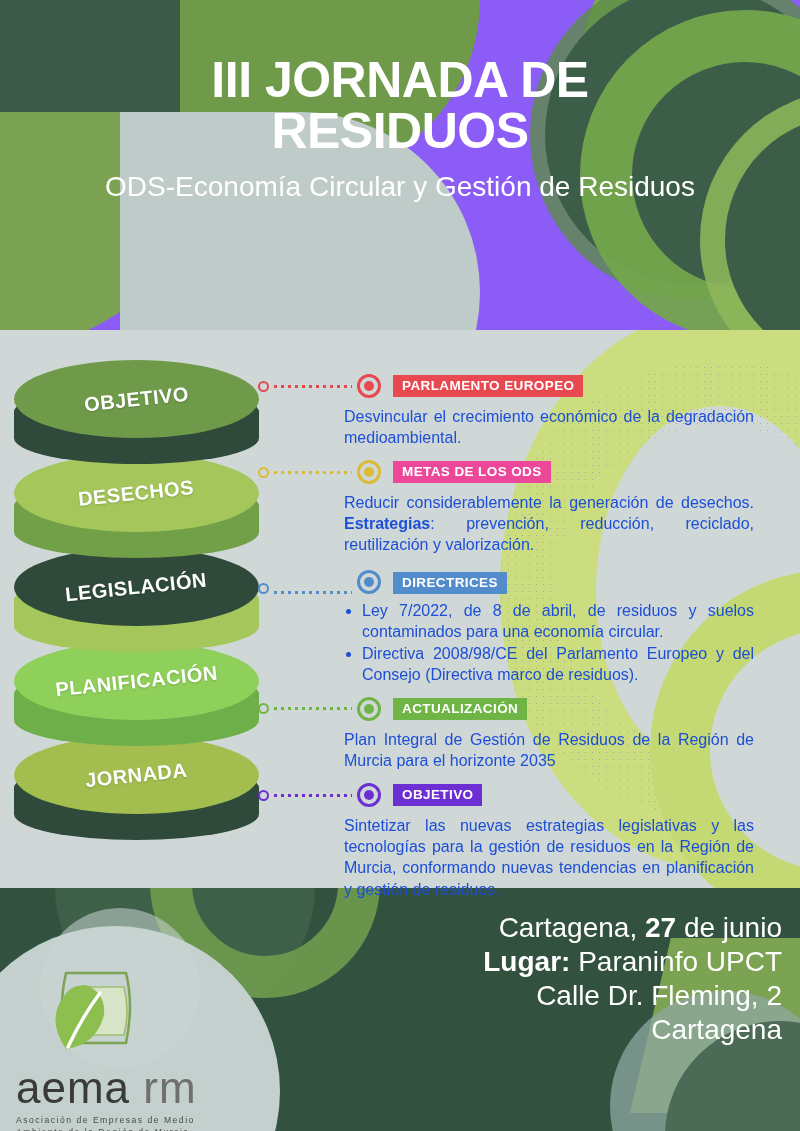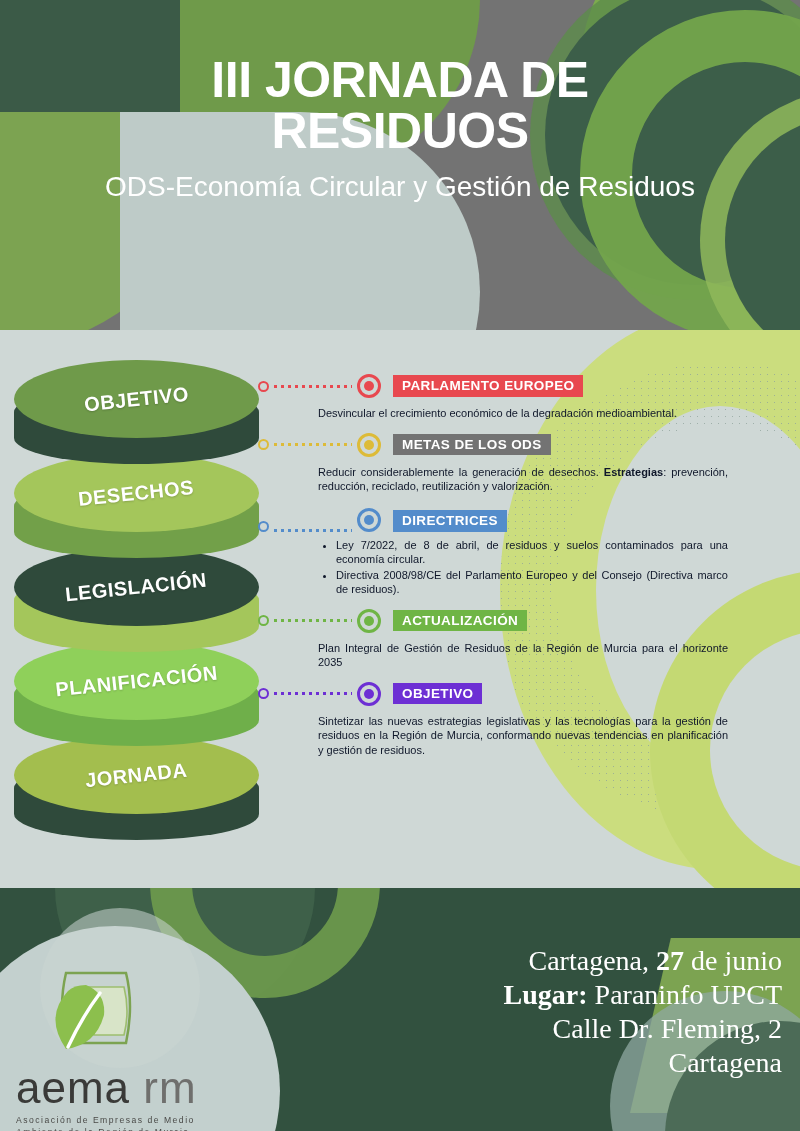--- a/index.html
+++ b/index.html
@@ -12,21 +12,21 @@
     position:relative;
     width:800px;
     height:1131px;
     overflow:hidden;
     background:#CFD8D6;
   }
 
   
   .header{
     position:absolute;left:0;top:0;width:800px;height:330px;
-    background:#737373;overflow:hidden;
+    background:#8b5cf6;overflow:hidden;
   }
   .hd-shape{position:absolute;}
   
   .hd-s1{left:-130px;top:-120px;width:330px;height:330px;border-radius:50%;background:#C3D0CE;}
   .hd-s3{left:-10px;top:112px;width:230px;height:240px;border-radius:0 0 230px 0;background:#7CA351;}
   
   .hd-s4{left:120px;top:-180px;width:360px;height:360px;border-radius:50%;background:#6F9A4A;}
   
   .hd-s5{left:0px;top:-10px;width:180px;height:122px;background:#3B5A47;}
   
@@ -111,43 +111,43 @@
      background-image:linear-gradient(to right, currentColor 45%, transparent 45%);
      background-size:7px 3px;background-repeat:repeat-x;}
   .dot-big{width:24px;height:24px;border-radius:50%;border:3.5px solid currentColor;box-sizing:border-box;
      display:flex;align-items:center;justify-content:center;flex:0 0 auto;}
   .dot-big i{display:block;width:10px;height:10px;border-radius:50%;background:currentColor;}
   .badge{
     margin-left:12px;color:#ffffff;font-weight:bold;font-size:13.5px;
     padding:4px 9px 4px 9px;letter-spacing:.4px;white-space:nowrap;line-height:1;
   }
   .item-body{
-    margin-left:60px;margin-top:6px;color:#0f172a;font-size:11px;line-height:1.32;
+    margin-left:86px;margin-top:6px;color:#1d4ed8;font-size:16px;line-height:1.32;
     text-align:justify;text-justify:inter-word;max-width:410px;
   }
   .item-body b{font-weight:bold;}
   .item-body ul{margin:0;padding-left:18px;}
   .item-body li{margin:0 0 1px 0;}
 
   
   .footer{position:absolute;left:0;top:888px;width:800px;height:243px;background:#32513F;overflow:hidden;}
   .ft-shape{position:absolute;}
   .ft-circle-dark{left:55px;top:-130px;width:260px;height:260px;border-radius:50%;background:#3E6049;}
   .ft-ring-olive{left:150px;top:-120px;width:230px;height:230px;border-radius:50%;
      border:42px solid #6E9B4C;box-sizing:border-box;opacity:.9;}
   .ft-circle-pale{left:-50px;top:38px;width:330px;height:330px;border-radius:50%;background:#C3D0CE;}
   .ft-circle-pale2{left:40px;top:20px;width:160px;height:160px;border-radius:50%;background:#CAD6D2;opacity:.55;}
   .ft-green-poly{right:0px;top:50px;width:170px;height:175px;background:#7CA351;
      clip-path:polygon(24% 0, 100% 0, 100% 100%, 0 100%);}
   .ft-circle-teal{right:-40px;bottom:-90px;width:230px;height:230px;border-radius:50%;background:#8FA8A2;opacity:.75;}
   .ft-circle-teal2{right:-95px;bottom:-120px;width:230px;height:230px;border-radius:50%;background:#4C6B57;}
 
   .event{
-    position:absolute;right:18px;top:944px;width:460px;text-align:right;z-index:8;
-    color:#ffffff;font-size:28px;line-height:1.22;font-family:Liberation Serif, serif;
+    position:absolute;right:18px;top:911px;width:460px;text-align:right;z-index:8;
+    color:#ffffff;font-size:28px;line-height:1.22;
   }
   .event b{font-weight:bold;}
 
   
   .logo{position:absolute;left:8px;top:965px;width:230px;height:160px;z-index:9;}
   .logo-text{position:absolute;left:8px;top:80px;width:225px;}
   .logo-main{font-size:44px;letter-spacing:1px;line-height:1;color:#3A3A38;font-weight:400;margin-top:21px;}
   .logo-main .rm{color:#6F6F6D;}
   .logo-sub{font-size:8.6px;letter-spacing:1.5px;line-height:1.42;color:#4A4A48;margin-top:4px;}
 </style>
@@ -233,21 +233,21 @@
         </div>
         <div class="item-body">Desvincular el crecimiento económico de la degradación medioambiental.</div>
       </div>
       <div class="item">
         <div class="item-head" style="color: rgb(221, 187, 56);">
           <span class="dot-small"></span>
           <span class="dash"></span>
           <span class="dot-big">
             <i></i>
           </span>
-          <span class="badge" style="background: #737373;">METAS DE LOS ODS</span>
+          <span class="badge" style="background: #ec4899;">METAS DE LOS ODS</span>
         </div>
         <div class="item-body">Reducir considerablemente la generación de desechos. <b>Estrategias</b>: prevención, reducción, reciclado, reutilización y valorización.</div>
       </div>
       <div class="item">
         <div class="item-head" style="color: rgb(83, 140, 203); align-items: flex-end;">
           <span class="dot-small"></span>
           <span class="dash"></span>
           <span class="dot-big">
             <i></i>
           </span>

